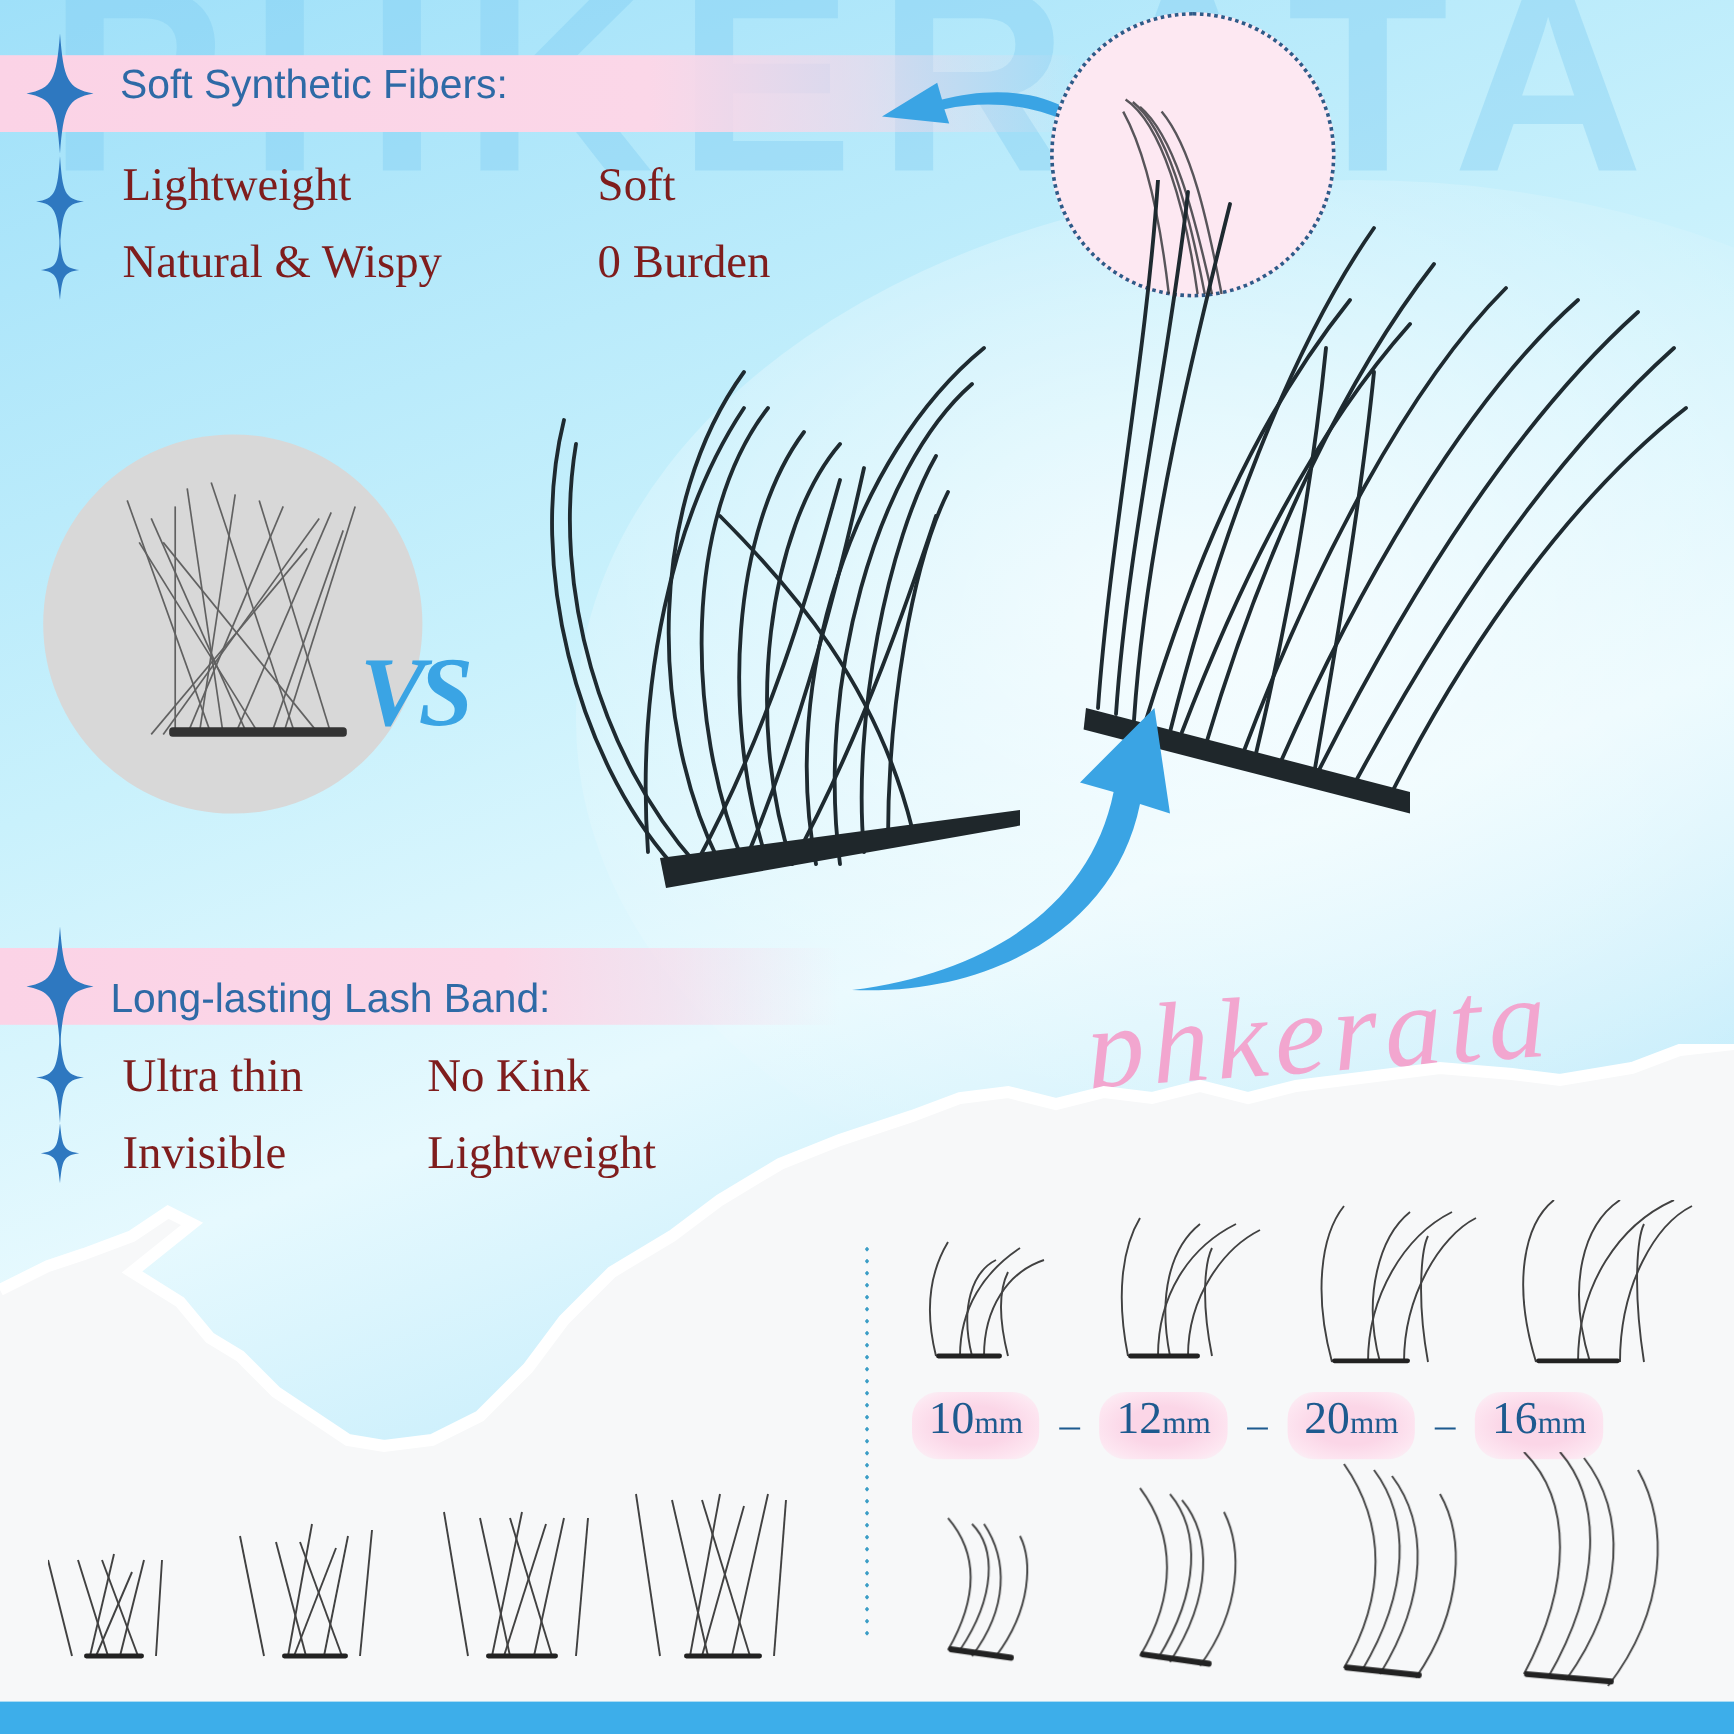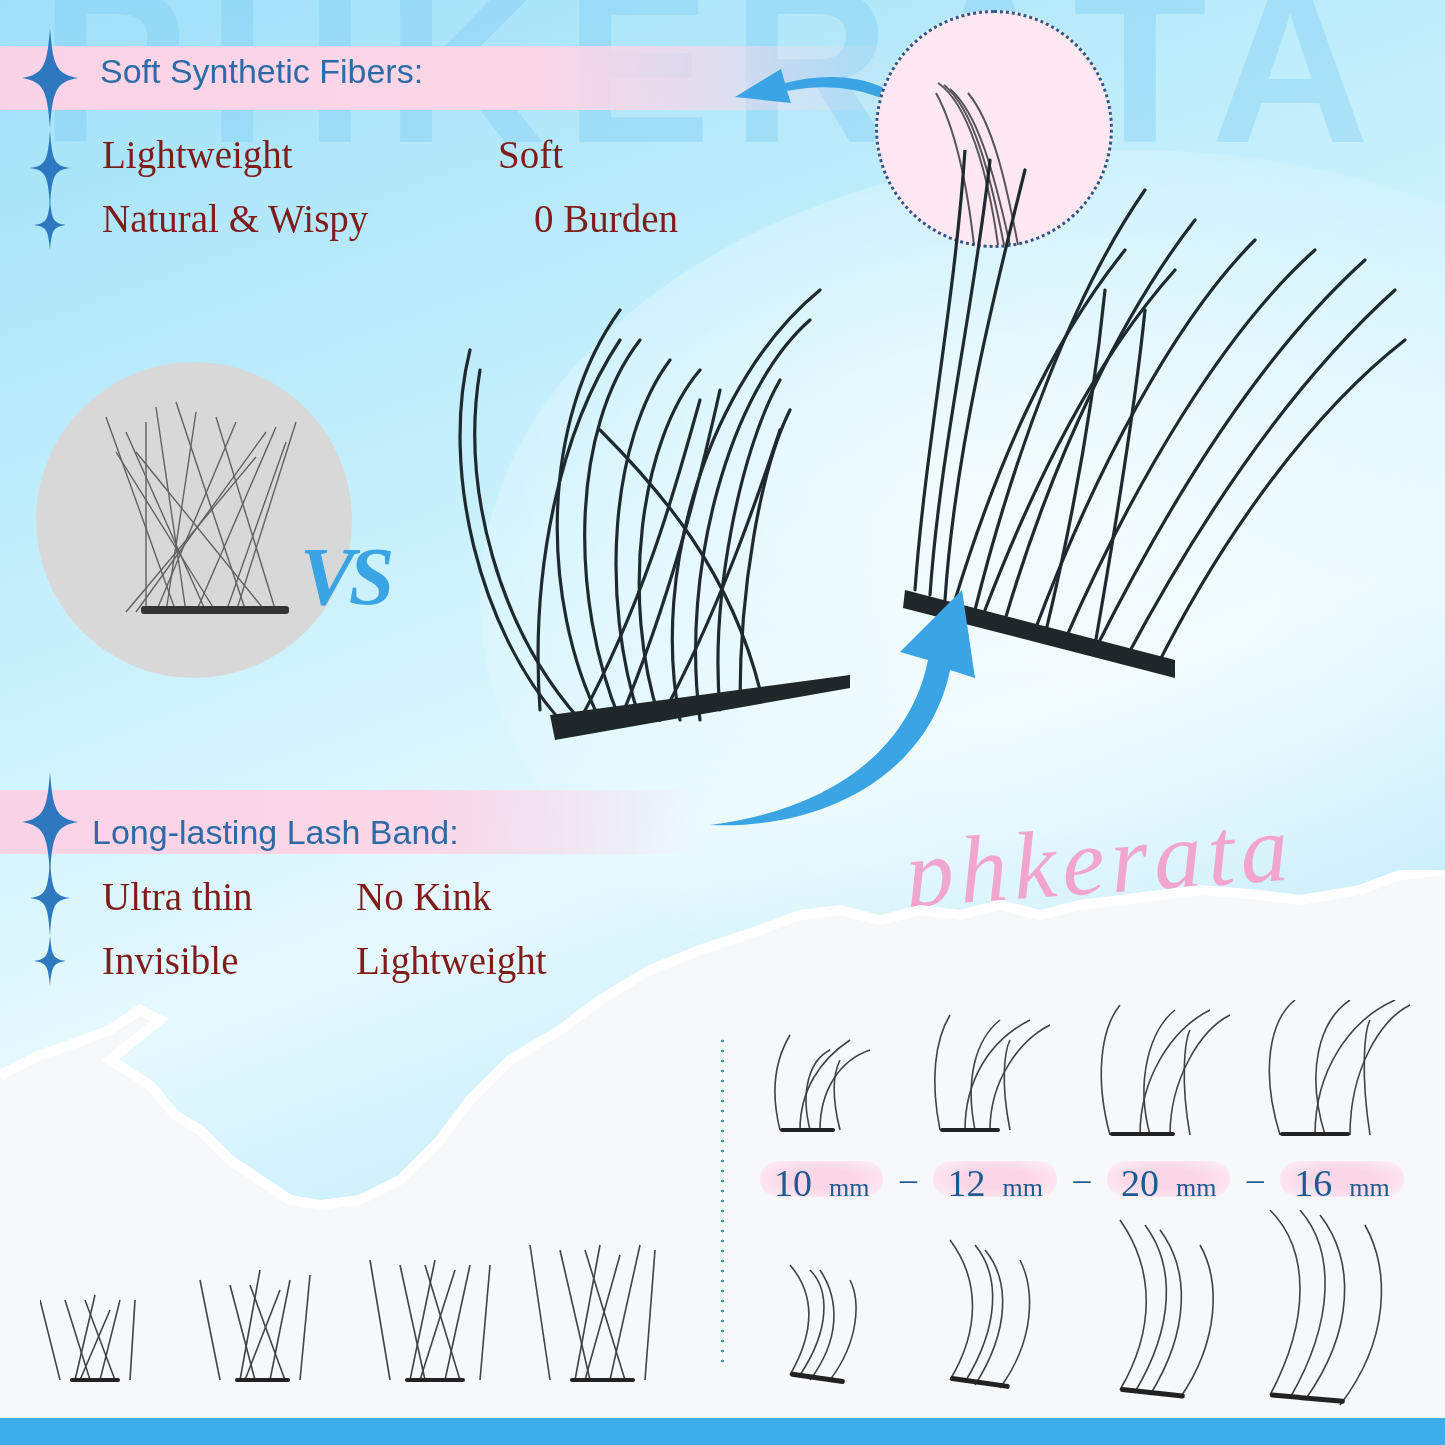--- a/index.html
+++ b/index.html
@@ -13,23 +13,23 @@
   .star{position:absolute;}
   .arrow{position:absolute;}
   .zoom-circle{position:absolute;left:875px;top:10px;width:232px;height:232px;border-radius:50%;background:#fde8f2;border:3px dotted #2e5a88;}
   .compare-circle{position:absolute;left:36px;top:362px;width:316px;height:316px;border-radius:50%;background:#d8d8d8;}
   .vs{position:absolute;left:300px;top:530px;font-family:"Liberation Serif",serif;font-style:italic;font-weight:bold;font-size:82px;color:#3aa4e4;letter-spacing:-6px;}
   .lash{position:absolute;}
   .signature{position:absolute;left:905px;top:805px;font-family:"Liberation Serif",serif;font-style:italic;font-size:96px;color:#f2a6cf;letter-spacing:6px;transform:rotate(-4deg);}
   .paper{position:absolute;left:0;top:870px;width:1445px;height:575px;}
   .divider{position:absolute;left:721px;top:1036px;width:3px;height:330px;background-image:radial-gradient(circle,#3a9dc6 1.3px,transparent 1.6px);background-size:3px 10px;background-repeat:repeat-y;}
   .size-row{position:absolute;top:1160px;left:760px;display:flex;align-items:center;gap:0;}
-  .size-pill{height:36px;border-radius:22px;background:radial-gradient(ellipse,#fbd6e7 40%,#fde6f1 75%,rgba(253,230,241,0) 100%);display:flex;align-items:baseline;justify-content:center;padding:0 14px;font-family:"Liberation Serif",serif;color:#1d5a8f;}
+  .size-pill{height:56px;border-radius:22px;background:radial-gradient(ellipse,#fbd6e7 40%,#fde6f1 75%,rgba(253,230,241,0) 100%);display:flex;align-items:baseline;justify-content:center;padding:0 14px;font-family:"Liberation Serif",serif;color:#1d5a8f;}
   .size-pill .num{font-size:38px;line-height:44px;}
-  .size-pill .unit{font-size:26px;margin-left:17px;}
+  .size-pill .unit{font-size:26px;}
   .size-dash{font-family:"Liberation Serif",serif;font-size:34px;color:#1d5a8f;width:50px;text-align:center;}
   .footer-bar{position:absolute;left:0;top:1418px;width:1445px;height:27px;background:#3daeea;}
 </style>
 </head>
 <body>
 
 <div class="bg"></div>
 <div class="bg-swirl"></div>
 <div class="watermark">PHKERATA</div>
 
@@ -42,21 +42,21 @@
 <svg class="star" style="left:30px;top:130px" width="40" height="76" viewBox="0 0 40 76">
   <path d="M20 0 C22 30 24 36 40 38 C24 40 22 46 20 76 C18 46 16 40 0 38 C16 36 18 30 20 0Z" fill="#2e78c0"></path>
 </svg>
 <svg class="star" style="left:34px;top:200px" width="32" height="50" viewBox="0 0 32 50">
   <path d="M16 0 C18 20 19 23 32 25 C19 27 18 30 16 50 C14 30 13 27 0 25 C13 23 14 20 16 0Z" fill="#2e78c0"></path>
 </svg>
 
 <div class="feature" style="left:102px;top:132px;">Lightweight</div>
 <div class="feature" style="left:498px;top:132px;">Soft</div>
 <div class="feature" style="left:102px;top:196px;">Natural &amp; Wispy</div>
-<div class="feature" style="left:498px;top:196px;margin-left:36px;">0 Burden</div>
+<div class="feature" style="left:498px;top:196px;">0 Burden</div>
 
 <svg class="arrow" style="left:735px;top:55px" width="200" height="80" viewBox="0 0 200 80">
   <path d="M190 70 C160 20 100 15 50 28 L46 14 L0 42 L56 48 L52 36 C100 26 150 35 190 70Z" fill="#3aa4e4"></path>
 </svg>
 <div class="zoom-circle">
   <svg width="232" height="232" viewBox="0 0 232 232">
     <g stroke="#3b3b40" stroke-width="2" fill="none" opacity="0.85">
       <path d="M60 70 C90 90 110 160 120 232"></path>
       <path d="M66 72 C95 95 112 160 126 232"></path>
       <path d="M72 76 C100 100 116 160 132 232"></path>

